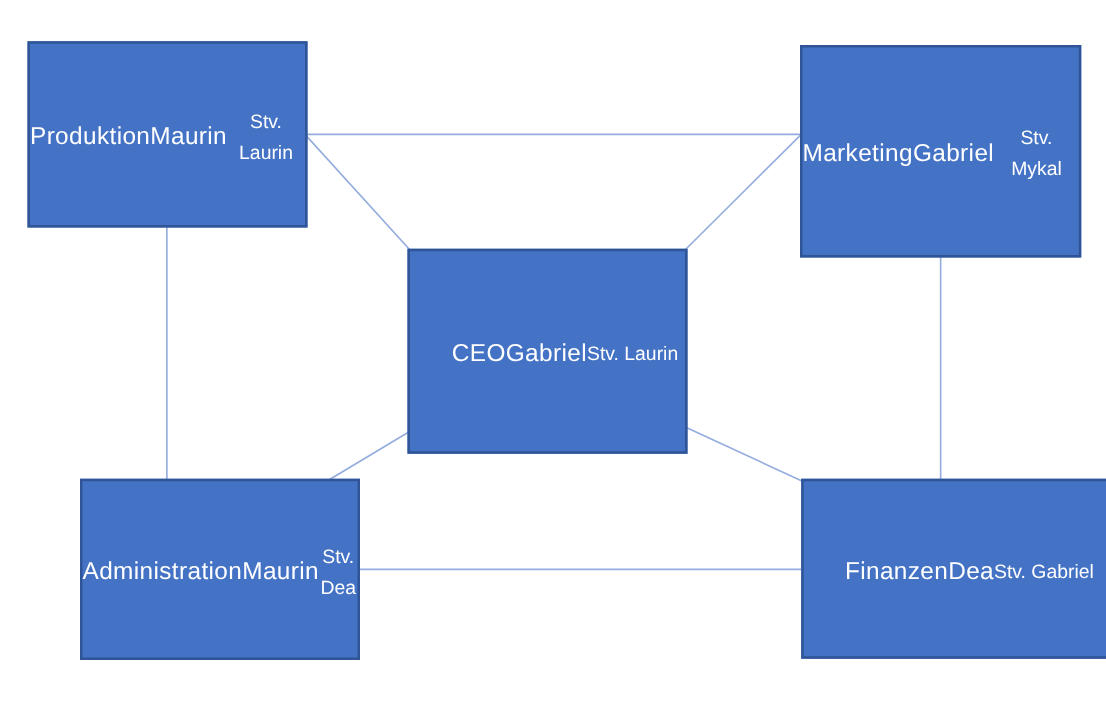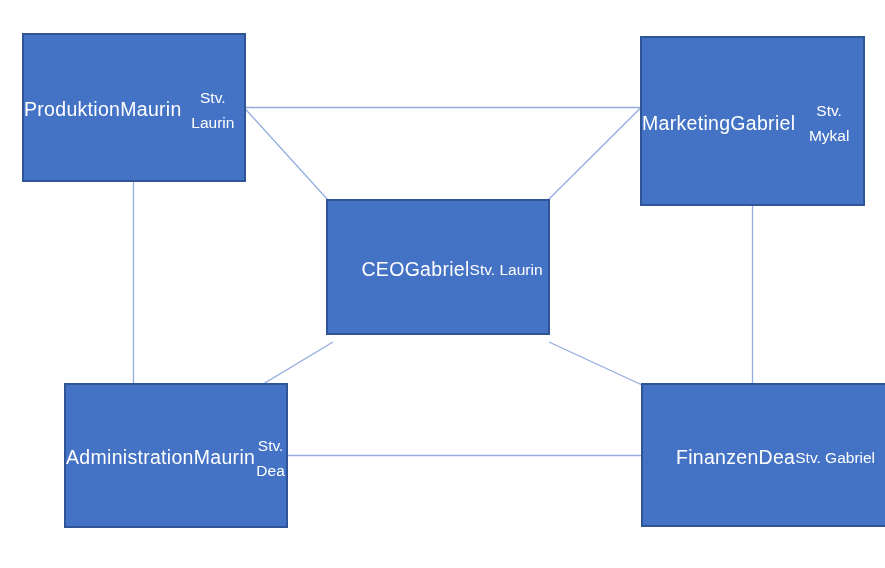--- a/index.html
+++ b/index.html
@@ -42,21 +42,21 @@
     font-size: 19.5px;
     line-height: 33px;
     letter-spacing: 0.3px;
   }
   .node .deputy {
     font-size: 15.5px;
     line-height: 25px;
   }
   #node-produktion     { left: 22px;  top: 33px;  width: 224px; height: 149px; }
   #node-marketing      { left: 640px; top: 36px;  width: 225px; height: 170px; }
-  #node-ceo            { left: 326px; top: 199px; width: 224px; height: 136px; padding-left: 28px; }
+  #node-ceo            { left: 326px; top: 199px; width: 224px; height: 164px; padding-left: 28px; }
   #node-administration { left: 20px;  top: 383px; width: 224px; height: 145px; margin-left: 44px; }
   #node-finanzen       { left: 641px; top: 383px; width: 259px; height: 144px; padding-left: 10px; }
 </style>
 </head>
 <body>
 
 <div id="canvas">
 
   <svg id="connector-layer" viewBox="0 0 885 568" xmlns="http://www.w3.org/2000/svg">
     <line x1="244" y1="107.5" x2="641" y2="107.5" stroke="#94ACDE" stroke-width="1.3"></line>

